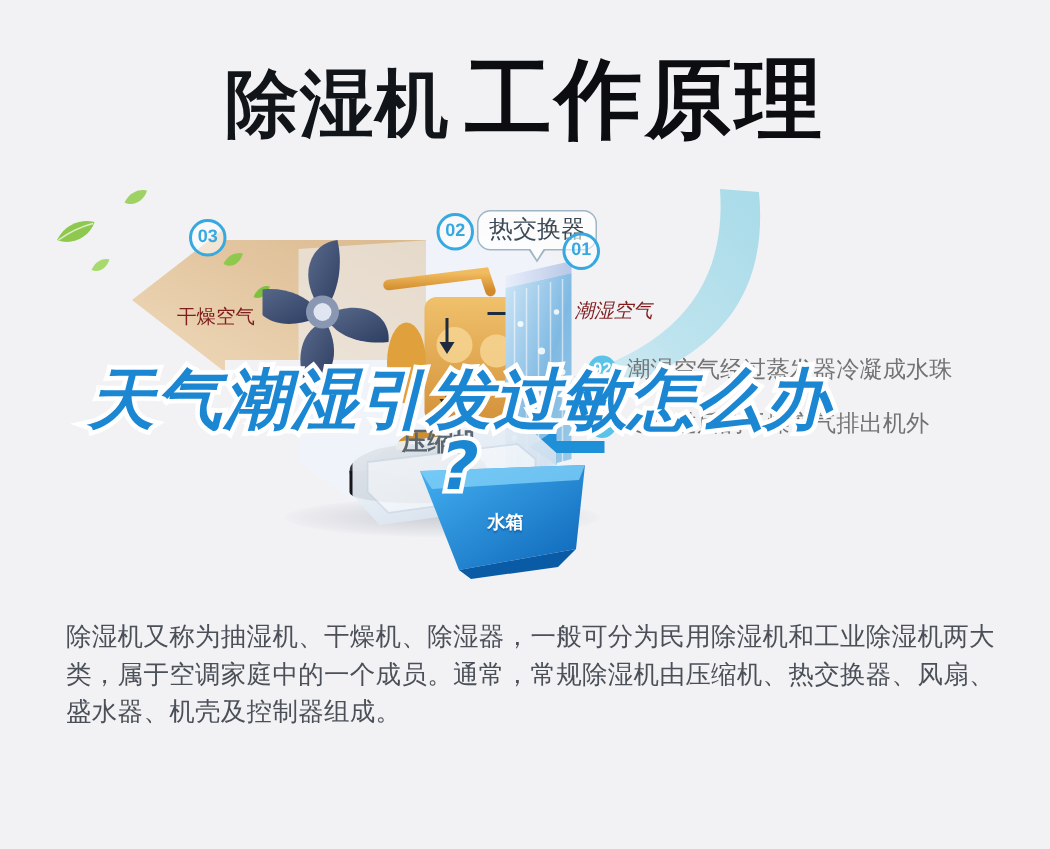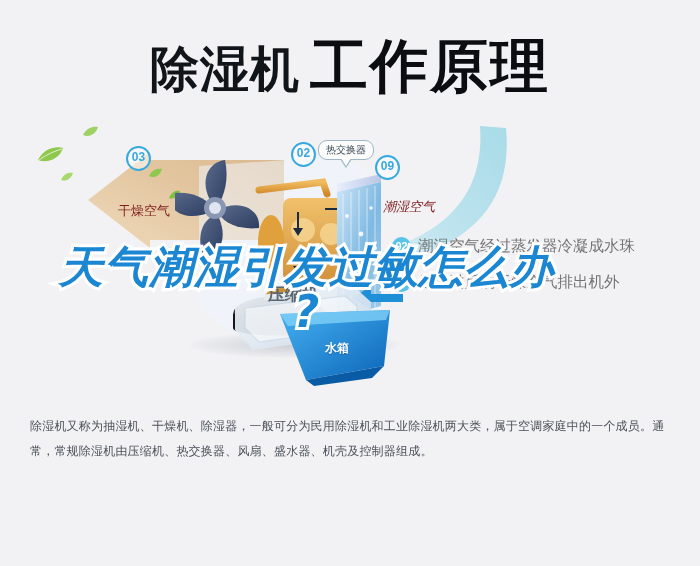--- a/index.html
+++ b/index.html
@@ -54,21 +54,21 @@
     background:rgba(255,255,255,.55);
     font-family:"Liberation Sans",sans-serif;
   }
   .fig-label{
     position:absolute;color:#7f1d1d;font-size:13px;white-space:nowrap;
     font-family:"DejaVu Sans","Liberation Sans",sans-serif;
   }
   .bubble{
     position:absolute;border:1.6px solid #9fb6c6;border-radius:9px;
     background:rgba(255,255,255,.78);
-    padding:2px 7px;font-size:10px;color:#3d4a56;white-space:nowrap;
+    padding:2px 7px;font-size:16px;color:#3d4a56;white-space:nowrap;
     font-family:Liberation Serif, serif;
   }
   .bubble .tip{
     position:absolute;left:50%;bottom:-9px;margin-left:-6px;
     width:0;height:0;border-left:6px solid transparent;border-right:6px solid transparent;
     border-top:9px solid #9fb6c6;
   }
   .bubble .tip i{
     position:absolute;left:-5px;top:-10px;width:0;height:0;
     border-left:5px solid transparent;border-right:5px solid transparent;
@@ -117,22 +117,22 @@
     font-size:44px;font-weight:bold;font-style:italic;
     color:#1b86d2;line-height:40px;
     font-family:"DejaVu Sans","Liberation Sans",sans-serif;
     -webkit-text-stroke:6px #ffffff;
     paint-order:stroke fill;
   }
 
   
   .copy{position:absolute;left:28px;top:414px;width:648px;}
   .copy p{
-    margin:0 0 18px 2px;color:#4b5058;font-size:12px;line-height:25px;
-    font-family:Liberation Serif, serif;
+    margin:0 0 18px 16px;color:#4b5058;font-size:17px;line-height:25px;
+    font-family:Liberation Mono, monospace;
     letter-spacing:.2px;
   }
 </style>
 </head>
 <body>
 
 <div class="page">
 
   <div class="title-wrap">
     <span class="title-a">除湿机</span><span class="title-b">工作原理</span>
@@ -294,21 +294,21 @@
     <div class="fig-label" style="left:118px;top:82px;">干燥空气</div>
 
     <div class="badge-o" style="left:291px;top:22px;">02</div>
     <div class="bubble" style="left:318px;top:20px;">
       <span>热交换器</span>
       <span class="tip">
           <i></i>
         </span>
     </div>
 
-    <div class="badge-o" style="left:375px;top:35px;">09</div>
+    <div class="badge-o" style="left:375px;top:35px;">01</div>
     <div class="fig-label" style="left:383px;top:78px;font-style:italic;">潮湿空气</div>
 
     <div class="comp-label" style="left:268px;top:163px;">压缩机</div>
     <div class="tank-label" style="left:325px;top:220px;text-align:right;">水箱</div>
   </div>
 
   <div class="legend">
     <div class="legend-row">
       <div class="legend-badge">02</div>
       <div class="legend-text">潮湿空气经过蒸发器冷凝成水珠</div>

